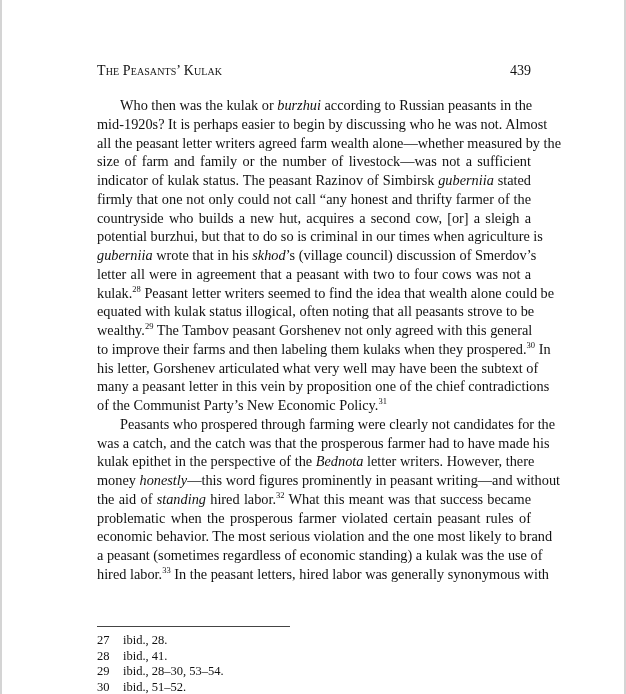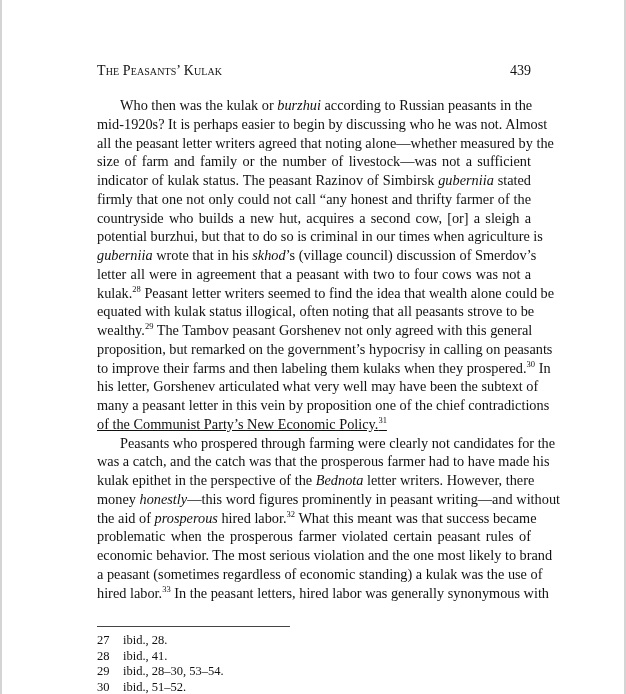--- a/index.html
+++ b/index.html
@@ -16,21 +16,21 @@
   .running-head {
     position: absolute; top: 63px; left: 0; width: 434px;
     font-size: 14px; display: flex; justify-content: space-between; align-items: baseline; text-align: center;
   }
   .rh-title { font-variant: small-caps; letter-spacing: 0.1px; }
   .body-text {
     position: absolute; top: 96px; left: 0; width: 434px;
     font-size: 14.3px; line-height: 18.75px; text-align: justify;
   }
   .body-text .ln { display: block; text-align-last: justify; white-space: nowrap; }
-  .body-text .ln.last { text-align-last: left; text-decoration: underline; }
+  .body-text .ln.last { text-align-last: left; }
   .body-text .ln.indent { padding-left: 23px; }
   sup { font-size: 8.5px; vertical-align: 6px; line-height: 0; }
   em { font-style: italic; }
   .fn-rule { position: absolute; top: 626px; left: 0; width: 193px; height: 1px; background: #444; }
   .footnotes { position: absolute; top: 633px; left: 0; font-size: 12.5px; line-height: 15.6px; }
   .fn { display: flex; }
   .fn-num { width: 26px; }
 </style>
 </head>
 <body>
@@ -41,43 +41,42 @@
 <div class="page">
   <div class="running-head">
     <span class="rh-title">The Peasants’ Kulak</span>
     <span class="rh-num">439</span>
   </div>
 
   <div class="body-text">
     <div id="p1">
         <span class="ln indent">Who then was the kulak or <em>burzhui</em> according to Russian peasants in the</span>
         <span class="ln">mid-1920s? It is perhaps easier to begin by discussing who he was not. Almost</span>
-        <span class="ln">all the peasant letter writers agreed that noting alone—whether measured by the</span>
+        <span class="ln">all the peasant letter writers agreed farm wealth alone—whether measured by the</span>
         <span class="ln">size of farm and family or the number of livestock—was not a sufficient</span>
         <span class="ln">indicator of kulak status. The peasant Razinov of Simbirsk <em>guberniia</em> stated</span>
         <span class="ln">firmly that one not only could not call “any honest and thrifty farmer of the</span>
         <span class="ln">countryside who builds a new hut, acquires a second cow, [or] a sleigh a</span>
         <span class="ln">potential burzhui, but that to do so is criminal in our times when agriculture is</span>
         <span class="ln"><em>guberniia</em> wrote that in his <em>skhod</em>’s (village council) discussion of Smerdov’s</span>
         <span class="ln">letter all were in agreement that a peasant with two to four cows was not a</span>
         <span class="ln">kulak.<sup>28</sup> Peasant letter writers seemed to find the idea that wealth alone could be</span>
         <span class="ln">equated with kulak status illogical, often noting that all peasants strove to be</span>
         <span class="ln">wealthy.<sup>29</sup> The Tambov peasant Gorshenev not only agreed with this general</span>
-        <span class="ln">proposition, but remarked on the government’s hypocrisy in calling on peasants</span>
         <span class="ln">to improve their farms and then labeling them kulaks when they prospered.<sup>30</sup> In</span>
         <span class="ln">his letter, Gorshenev articulated what very well may have been the subtext of</span>
         <span class="ln">many a peasant letter in this vein by proposition one of the chief contradictions</span>
         <span class="ln last">of the Communist Party’s New Economic Policy.<sup>31</sup></span>
       </div>
     <div id="p2">
         <span class="ln indent">Peasants who prospered through farming were clearly not candidates for the</span>
         <span class="ln">was a catch, and the catch was that the prosperous farmer had to have made his</span>
         <span class="ln">kulak epithet in the perspective of the <em>Bednota</em> letter writers. However, there</span>
         <span class="ln">money <em>honestly</em>—this word figures prominently in peasant writing—and without</span>
-        <span class="ln">the aid of <em>prosperous</em> hired labor.<sup>32</sup> What this meant was that success became</span>
+        <span class="ln">the aid of <em>standing</em> hired labor.<sup>32</sup> What this meant was that success became</span>
         <span class="ln">problematic when the prosperous farmer violated certain peasant rules of</span>
         <span class="ln">economic behavior. The most serious violation and the one most likely to brand</span>
         <span class="ln">a peasant (sometimes regardless of economic standing) a kulak was the use of</span>
         <span class="ln">hired labor.<sup>33</sup> In the peasant letters, hired labor was generally synonymous with</span>
       </div>
   </div>
 
   <div class="fn-rule"></div>
   <div class="footnotes" id="footnotes">
       <div class="fn">

